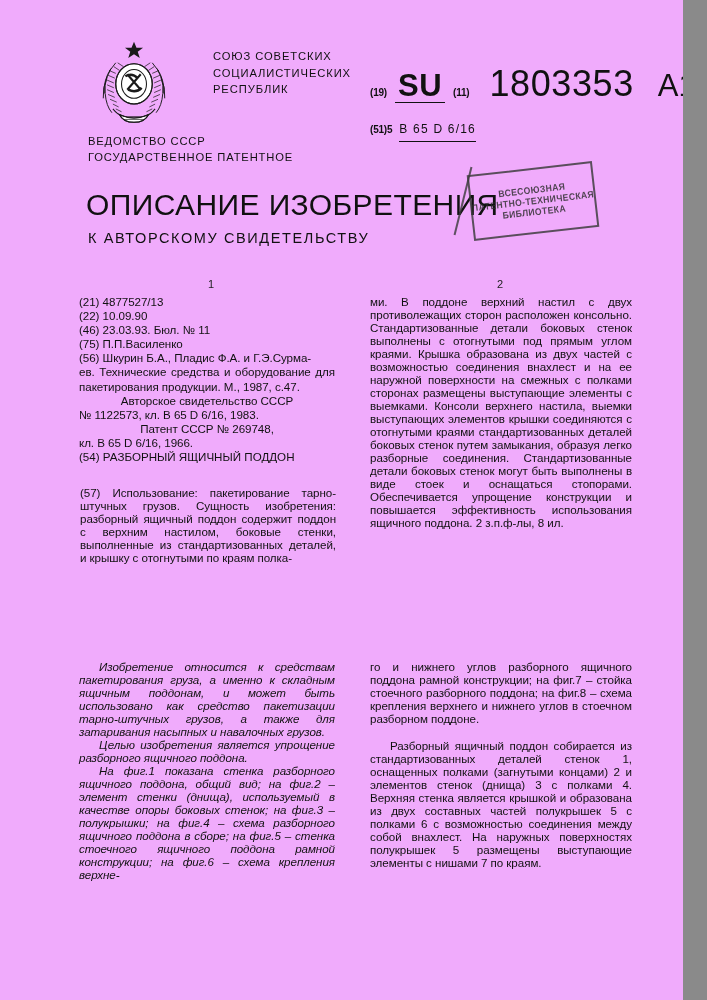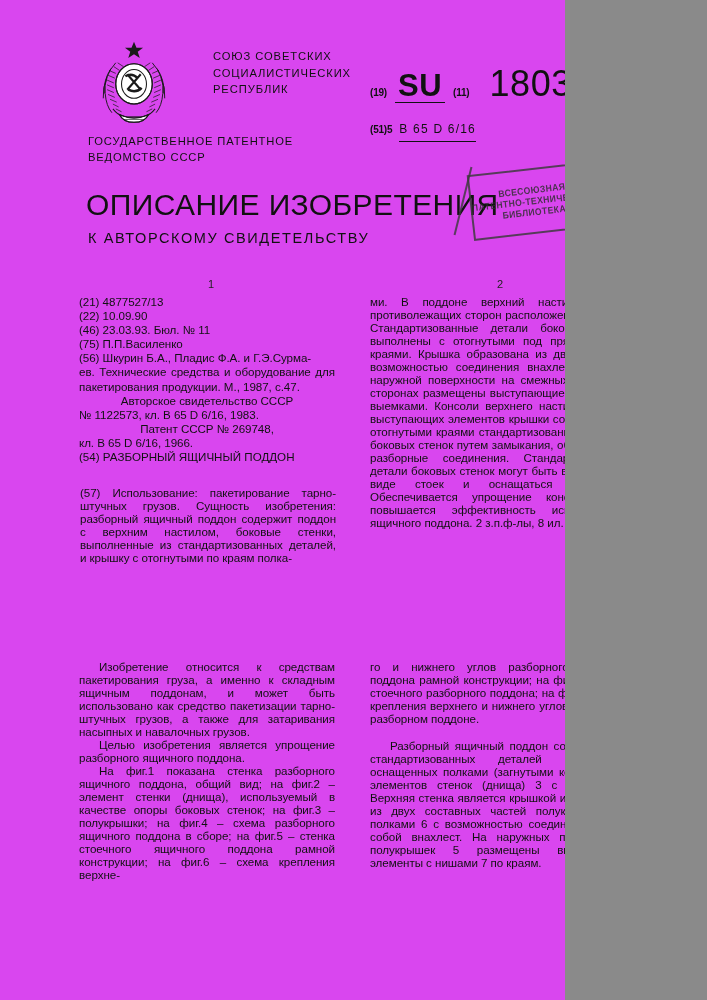--- a/index.html
+++ b/index.html
@@ -2,23 +2,23 @@
 <html lang="ru"><head>
 <meta charset="utf-8">
 <style>
   html, body {
     margin: 0;
     padding: 0;
     background: #8a8a8a;
   }
   .page {
     position: relative;
-    width: 565px;
+    width: 683px;
     height: 1000px;
-    background: #d946ef;
+    background: #f0abfc;
     overflow: hidden;
     font-family: "Liberation Sans", sans-serif;
     color: #111;
     -webkit-font-smoothing: none;
   }
 
   
   .emblem {
     position: absolute;
     left: 86px;
@@ -185,21 +185,21 @@
     font-size: 11.6px;
     line-height: 13px;
     text-align: justify;
     letter-spacing: -0.05px;
   }
   .col p { margin: 0; }
   .col p.ind { text-indent: 20px; }
 
   .abs-left  { left: 80px;  top: 486px; width: 256px; }
   .abs-right { left: 370px; top: 295px; width: 262px; }
-  .body-left  { left: 79px;  top: 660px; width: 256px; }
+  .body-left  { left: 79px;  top: 660px; width: 256px; font-style: italic; }
   .body-right { left: 370px; top: 660px; width: 262px; }
 
   .gap { height: 14px; }
 
   
   .sidebar {
     position: absolute;
     left: 563px;
     top: 555px;
     width: 290px;
@@ -246,22 +246,22 @@
     </svg>
   </div>
 
   <div class="ussr-name">
     <div>СОЮЗ  СОВЕТСКИХ</div>
     <div>СОЦИАЛИСТИЧЕСКИХ</div>
     <div>РЕСПУБЛИК</div>
   </div>
 
   <div class="agency">
+    <div>ВЕДОМСТВО  СССР</div>
     <div>ГОСУДАРСТВЕННОЕ  ПАТЕНТНОЕ</div>
-    <div>ВЕДОМСТВО  СССР</div>
   </div>
 
   <div class="docnum">
     <span class="inid-sm">(19)</span>
     <span class="su">SU</span>
     <span class="inid-sm">(11)</span>
     <span class="bignum">1803353</span>
     <span class="kindcode">A1</span>
   </div>
 

